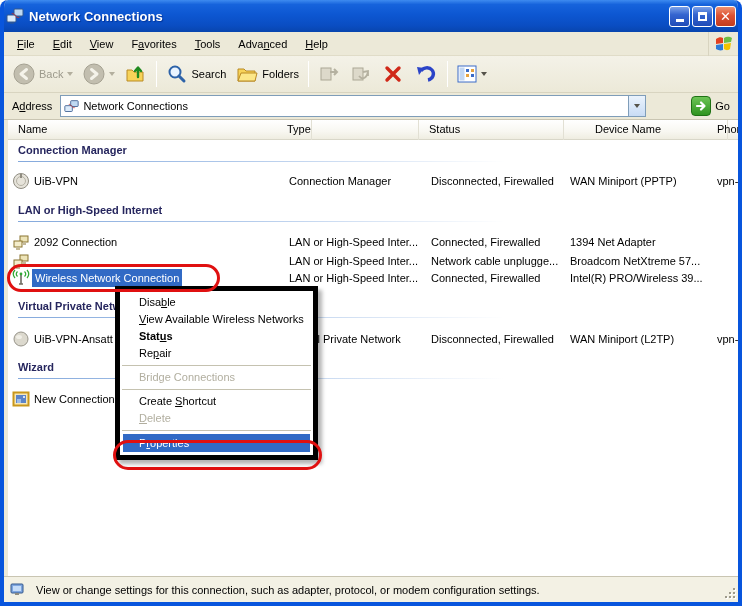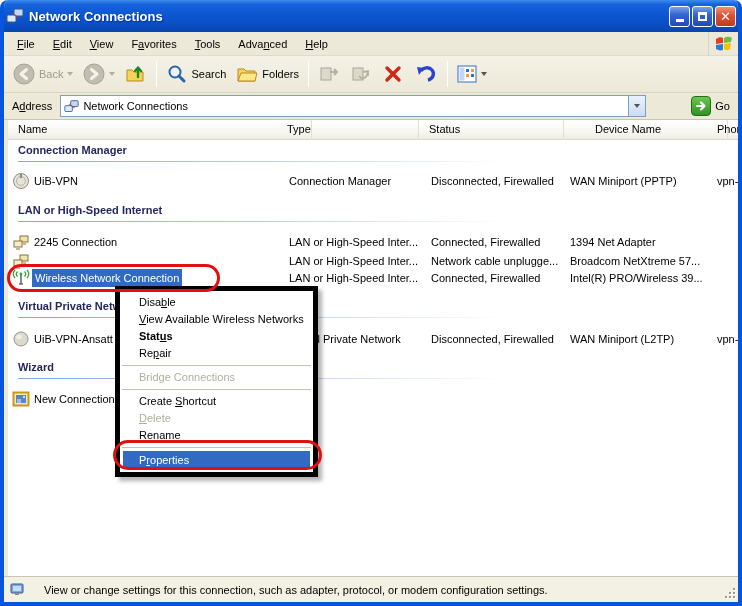--- a/index.html
+++ b/index.html
@@ -52,21 +52,21 @@
   .listbody{position:absolute;left:0;top:20px;width:734px;height:419px;}
   .group-title{position:absolute;left:10px;font-weight:bold;color:#26265E;white-space:nowrap;}
   .group-line{position:absolute;left:10px;width:608px;height:1px;background:linear-gradient(90deg,#84A9DC 0%,#AFC8EA 35%,rgba(255,255,255,0) 80%);}
   .rowline{position:absolute;left:0;width:734px;height:19px;line-height:18px;white-space:nowrap;}
   .cell{position:absolute;top:0;overflow:hidden;white-space:nowrap;}
   .c-name{left:26px;} .c-type{left:281px;} .c-status{left:423px;} .c-dev{left:562px;} .c-phone{left:709px;}
   .row-icon{position:absolute;left:4px;top:0px;width:18px;height:18px;}
   .sel-band{position:absolute;left:24px;top:0;height:18px;background:#316AC5;color:#fff;padding:0 3px;line-height:18px;}
   
   .statusbar{position:absolute;left:0;bottom:0;width:734px;height:26px;background:#F3F1E4;border-top:1px solid #C9C5B2;display:flex;align-items:center;padding:0 6px;}
-  .statusbar .stext{margin-left:20px;text-align:center;}
+  .statusbar .stext{margin-left:12px;text-align:center;}
   .grip{position:absolute;right:2px;bottom:3px;width:13px;height:13px;}
   .grip i{position:absolute;width:2px;height:2px;background:#9D9A8B;box-shadow:1px 1px 0 #fff;}
   
   .ctxmenu{position:absolute;left:111px;top:286px;width:203px;background:#fff;border:5px solid #000000;box-shadow:4px 4px 4px rgba(0,0,0,0.30);padding:3px 0;z-index:10;}
   .mi{height:17px;line-height:17px;padding-left:19px;white-space:nowrap;}
   .mi.bold{font-weight:bold;}
   .mi.dis{color:#B1AE9F;}
   .mi.hl{background:#316AC5;color:#fff;margin:0 3px;padding-left:16px;height:18px;line-height:18px;}
   .msep{border-top:1px solid #C5C2B0;margin:3px 2px;}
   
@@ -245,21 +245,21 @@
 
       <div class="group-title" style="top:64px;">LAN or High-Speed Internet</div>
       <div class="group-line" style="top:81px;"></div>
 
       <div class="rowline" style="top:93px;">
         <svg class="row-icon" viewBox="0 0 18 18">
           <rect x="8" y="3" width="8" height="6" fill="#EDE4B8" stroke="#8A7430"></rect>
           <rect x="2" y="8" width="8" height="6" fill="#F4EDCC" stroke="#8A7430"></rect>
           <path d="M4 16 h4 M11 11 h3" stroke="#8A7430"></path>
         </svg>
-        <span class="cell c-name">2245 Connection</span>
+        <span class="cell c-name">2092 Connection</span>
         <span class="cell c-type">LAN or High-Speed Inter...</span>
         <span class="cell c-status">Connected, Firewalled</span>
         <span class="cell c-dev">1394 Net Adapter</span>
       </div>
 
       <div class="rowline" style="top:112px;">
         <svg class="row-icon" viewBox="0 0 18 18">
           <rect x="8" y="3" width="8" height="6" fill="#EDE4B8" stroke="#8A7430"></rect>
           <rect x="2" y="8" width="8" height="6" fill="#F4EDCC" stroke="#8A7430"></rect>
           <path d="M4 16 h4 M11 11 h3" stroke="#8A7430"></path>
@@ -333,21 +333,20 @@
   <div class="ctxmenu">
     <div class="mi">Disa<u>b</u>le</div>
     <div class="mi"><u>V</u>iew Available Wireless Networks</div>
     <div class="mi bold">Stat<u>u</u>s</div>
     <div class="mi">Re<u>p</u>air</div>
     <div class="msep"></div>
     <div class="mi dis">Brid<u>g</u>e Connections</div>
     <div class="msep"></div>
     <div class="mi">Create <u>S</u>hortcut</div>
     <div class="mi dis"><u>D</u>elete</div>
-    <div class="mi">Rena<u>m</u>e</div>
     <div class="msep"></div>
     <div class="mi hl">P<u>r</u>operties</div>
   </div>
 
   <div class="annot annot1"></div>
   <div class="annot annot2"></div>
 
 </div>
 
 </body></html>

